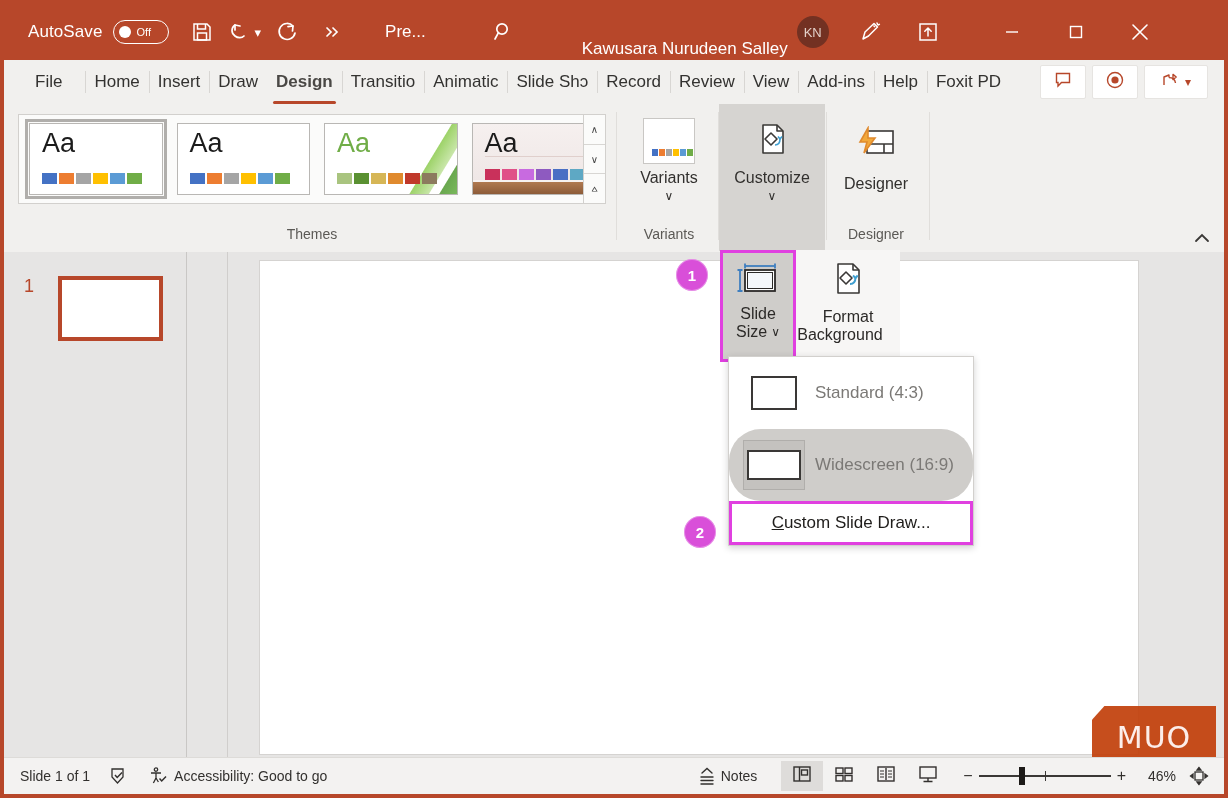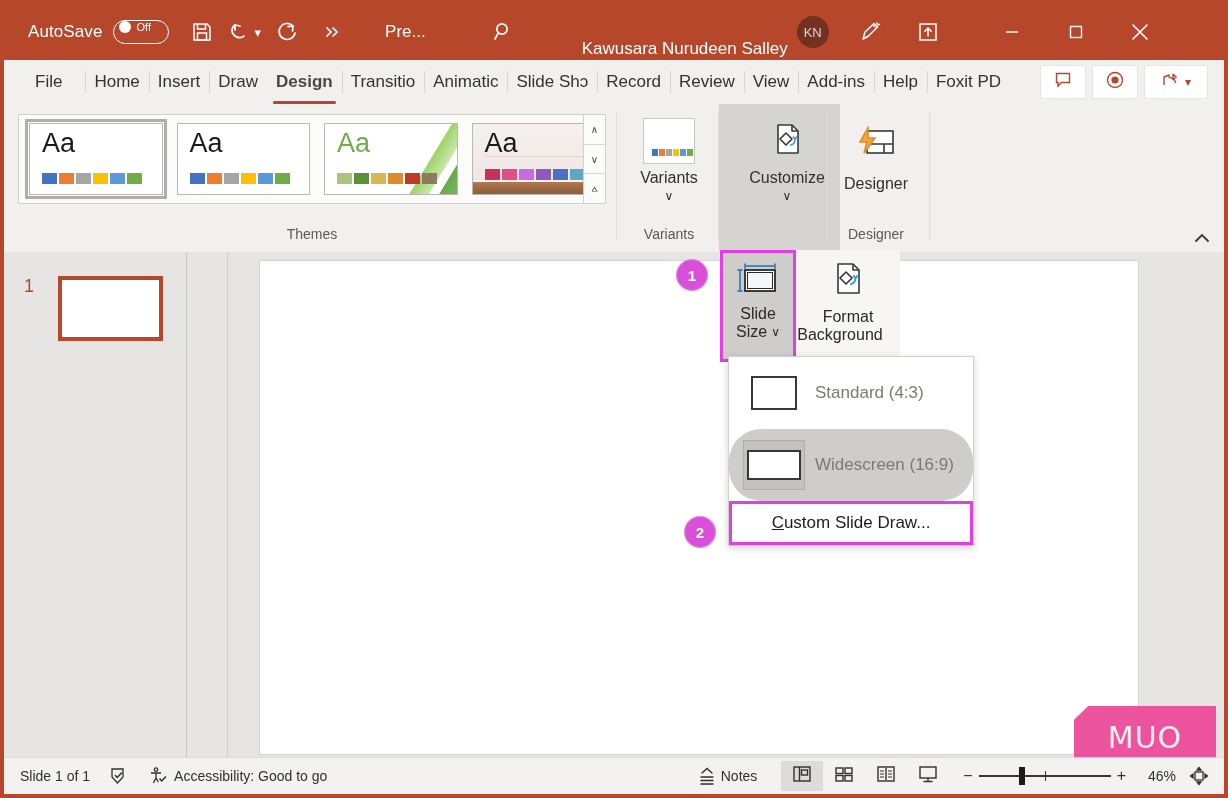--- a/index.html
+++ b/index.html
@@ -19,21 +19,21 @@
 
   
   .titlebar{
     position:absolute;left:0;top:0;width:1220px;height:56px;
     background:#b7472a;color:#ffffff;
     display:flex;align-items:center;
   }
   .autosave-label{font-size:17px;margin-left:24px;letter-spacing:.1px;color:#fff;}
   .toggle{
     margin-left:10px;width:56px;height:24px;border-radius:12px;
-    border:1.6px solid #ffffff;display:flex;align-items:flex-start;
+    border:1.6px solid #ffffff;display:flex;align-items:center;
     box-sizing:border-box;
   }
   .toggle .knob{width:12px;height:12px;border-radius:50%;background:#fff;margin-left:5px;}
   .toggle .off{font-size:11px;color:#fff;margin-left:6px;}
   .tb-icon{
     width:38px;height:38px;display:flex;align-items:center;justify-content:center;
     color:#fff;
   }
   .tb-icon svg{display:block;}
   .tb-chev{font-size:13px;color:#fff;margin-left:-4px;margin-right:2px;}
@@ -119,21 +119,20 @@
   }
   .rb-btn .lbl{margin-top:6px;line-height:1.05;text-align:center;}
   .rb-chev{font-size:12px;color:#32302e;margin-top:2px;}
   .variants-thumb{
     width:52px;height:46px;background:#fff;border:1px solid #c9c7c4;position:relative;box-sizing:border-box;
   }
   .variants-thumb .sw{position:absolute;left:8px;bottom:7px;display:flex;gap:1px;}
   .variants-thumb .sw i{width:6px;height:7px;display:block;}
   .customize-group{
     background:#d6d4d1;
-    padding-left:15px;
   }
   .collapse-arrow{
     position:absolute;right:12px;bottom:4px;color:#3a3836;font-size:15px;
   }
 
   
   .workspace{
     position:absolute;left:0;top:248px;width:1220px;height:514px;background:#e6e5e4;
   }
   .thumbpane{
@@ -213,22 +212,22 @@
   }
   .view-btn.active{background:#dedcda;}
   .zoom-wrap{display:flex;align-items:center;margin-left:14px;gap:6px;}
   .zoom-track{position:relative;width:132px;height:2px;background:#3a3836;}
   .zoom-track .tick{position:absolute;top:-4px;width:1px;height:10px;background:#3a3836;left:66px;}
   .zoom-track .handle{position:absolute;top:-8px;left:40px;width:6px;height:18px;background:#1c1a18;}
   .zoom-pct{font-size:14px;color:#32302e;margin-left:12px;width:38px;text-align:right;}
 
   
   .muo{
-    position:absolute;right:8px;bottom:26px;width:142px;height:62px;
-    background:#ec4899;opacity:.93;
+    position:absolute;right:8px;bottom:26px;width:124px;height:62px;
+    background:#c2410c;opacity:.93;
     clip-path:polygon(10% 0,100% 0,100% 100%,0 100%,0 22%);
     display:flex;align-items:center;justify-content:center;
   }
   .muo .txt{
     font-size:30px;color:#fdeeea;letter-spacing:1px;font-family:"DejaVu Sans",sans-serif;
   }
 </style>
 </head>
 <body>
 

